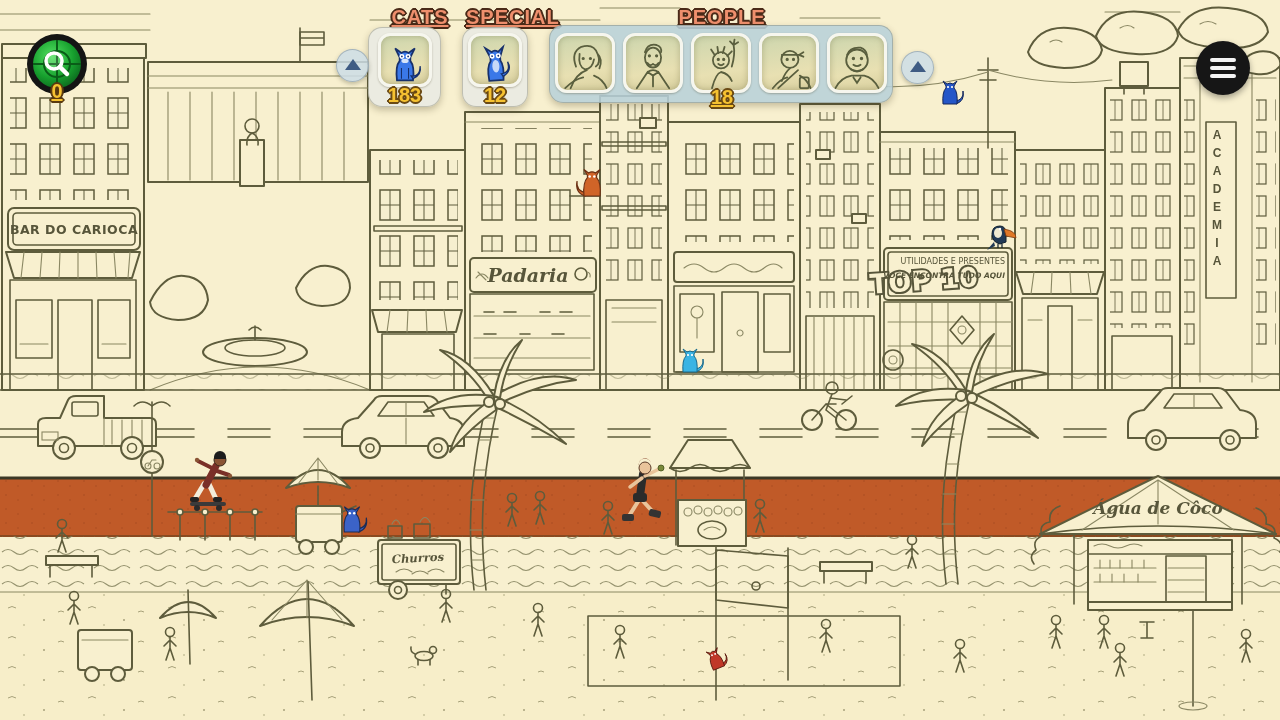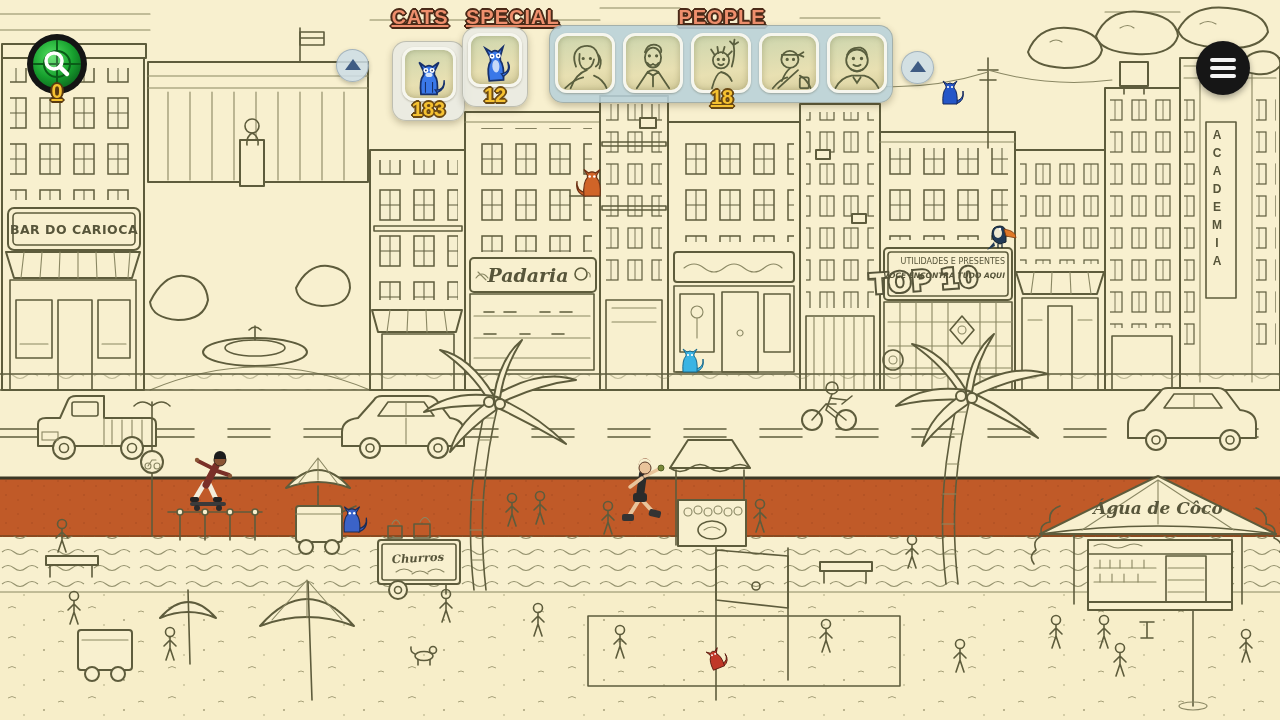--- a/index.html
+++ b/index.html
@@ -27,21 +27,21 @@
 
   .panel-title { position:absolute; top:6px; text-align:center; font-size:20px; font-weight:bold; letter-spacing:1px;
     color:#ef8f6d;
     text-shadow:-2px 0 #4a2a18,2px 0 #4a2a18,0 -2px #4a2a18,0 2px #4a2a18,-1px -1px #4a2a18,1px -1px #4a2a18,-1px 1px #4a2a18,1px 1px #4a2a18; }
   .t-cats    { left:381px; width:78px; }
   .t-special { left:456px; width:92px;margin-left:10px; }
   .t-people  { left:660px; width:124px; }
 
   .panel { position:absolute; top:27px; border-radius:14px; background:rgba(233,234,226,0.9);
     border:1px solid rgba(110,110,88,0.35); box-shadow:0 3px 7px rgba(60,50,20,0.28); }
-  .panel.cats    { left:392px; width:73px; height:80px;margin-top:14px; }
+  .panel.cats    { left:368px; width:73px; height:80px; }
   .panel.special { left:462px; width:66px; height:80px; }
   .panel.people  { left:549px; top:25px; width:344px; height:78px; background:rgba(183,208,217,0.88);
     display:flex; gap:8px; justify-content:center; align-items:flex-start; padding-top:7px; }
 
   .tile { width:54px; height:54px; border:3px solid #f6f6ee; border-radius:12px;
     background:linear-gradient(170deg,#cdd6ae,#e8e0b2 65%,#d9d09f);
     box-shadow:inset 0 0 6px rgba(90,90,50,0.35), 0 1px 2px rgba(60,50,20,0.3);
     position:absolute; left:50%; top:5px; transform:translateX(-50%); overflow:hidden; }
   .panel.people .tile { position:static; transform:none; width:60px; height:60px; }
   .tile svg { display:block; width:100%; height:100%; }

